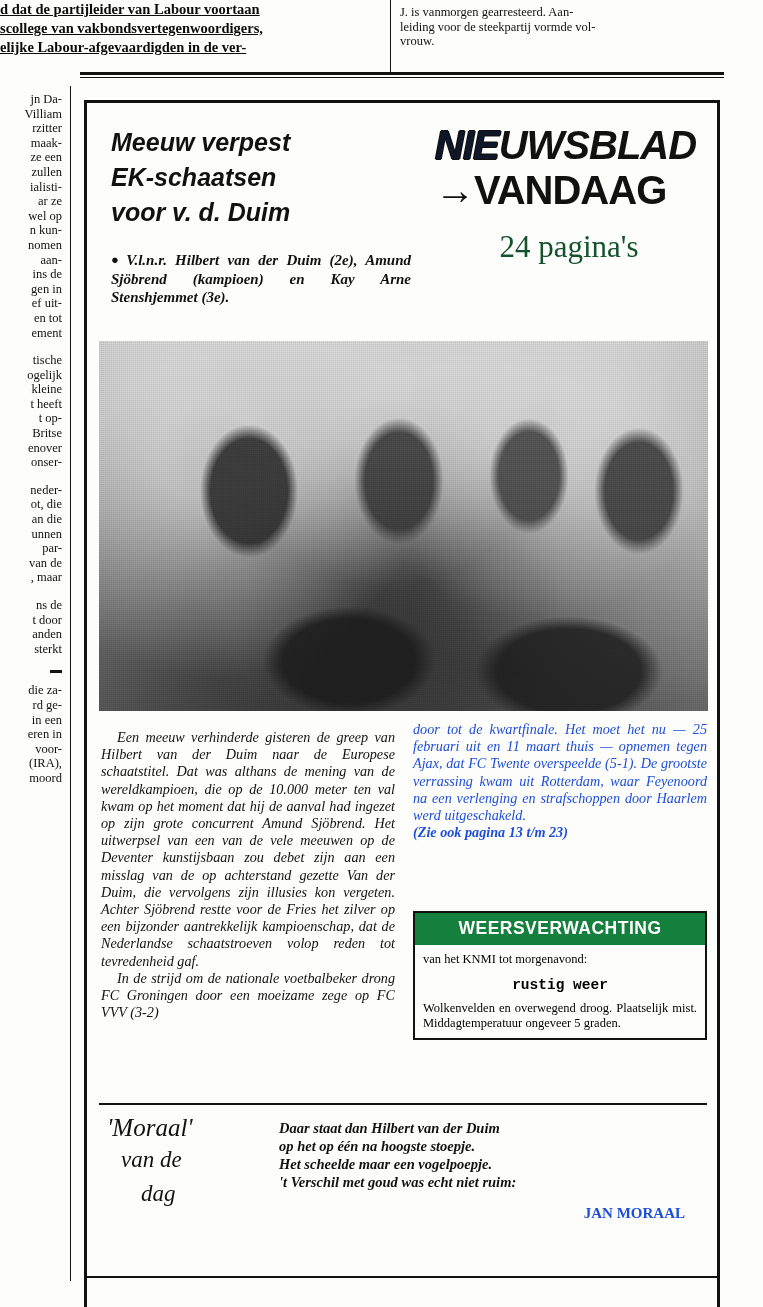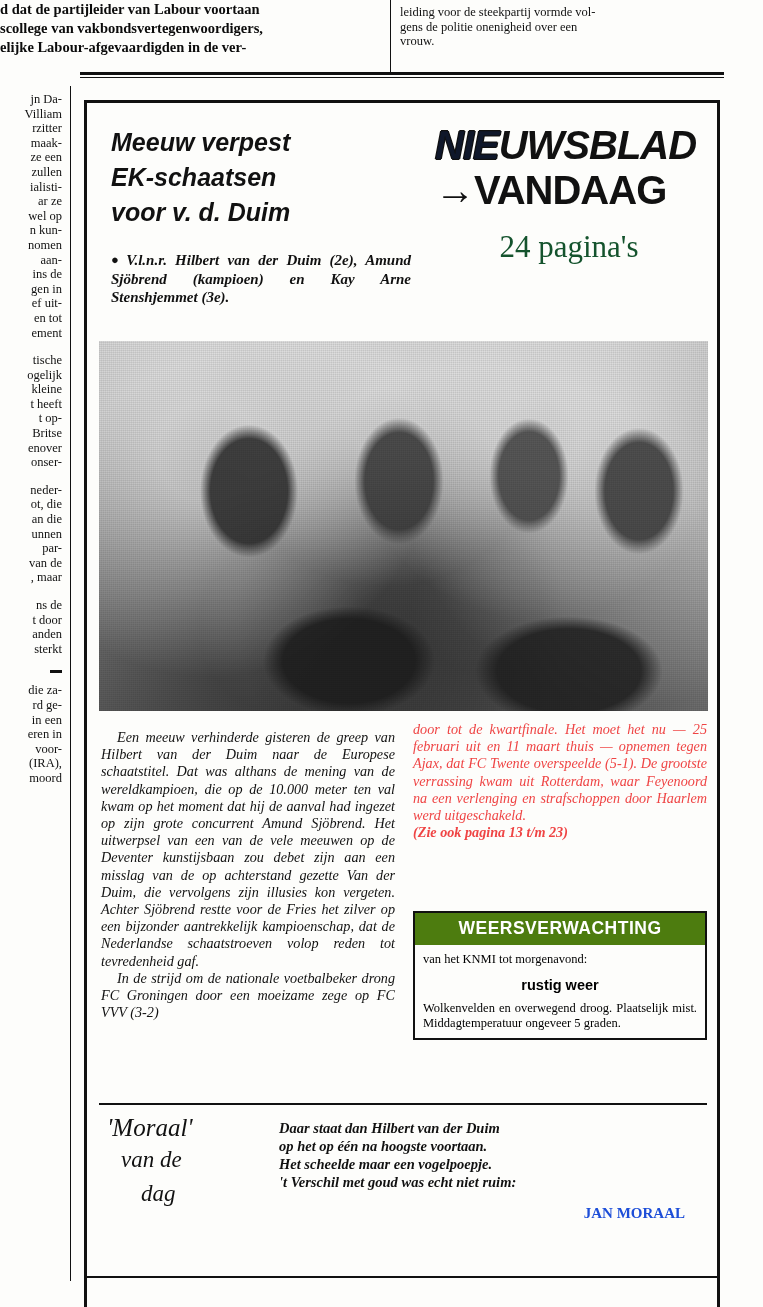--- a/index.html
+++ b/index.html
@@ -25,21 +25,21 @@
   .top-left-frag {
     position: absolute;
     left: 0; top: 0;
     width: 390px;
     font-family: "Liberation Serif", serif;
     font-weight: bold;
     font-size: 14.5px;
     line-height: 19px;
     color: #0b0b0b;
   }
-  .top-left-frag div { white-space: nowrap; overflow: hidden; }
+  .top-left-frag div { white-space: nowrap; overflow: hidden; text-decoration: underline; }
 
   .top-rule {
     position: absolute;
     left: 80px; top: 72px;
     width: 644px; height: 3px;
     background: #111;
   }
   .top-rule2 {
     position: absolute;
     left: 80px; top: 77px;
@@ -228,50 +228,50 @@
 
   .body-right {
     position: absolute;
     left: 326px; top: 618px;
     width: 294px;
     font-family: "Liberation Serif", serif;
     font-style: italic;
     font-size: 14.2px;
     line-height: 17.2px;
     text-align: justify;
-    color: #ef4444;
+    color: #1d4ed8;
   }
   .body-right p { margin: 0; }
 
   
   .weather {
     position: absolute;
     left: 326px; top: 808px;
     width: 294px;
     border: 2px solid #111;
     box-sizing: border-box;
     background: #fdfdfb;
   }
   .weather-title {
-    background: #4d7c0f;
+    background: #15803d;
     color: #fff;
     font-family: "Liberation Sans", sans-serif;
     font-weight: bold;
     font-size: 17.5px;
     letter-spacing: .5px;
     text-align: center;
     padding: 5px 0 6px 0;
   }
   .weather-sub {
     font-family: "Liberation Serif", serif;
     font-size: 12.5px;
     padding: 7px 8px 0 8px;
   }
   .weather-head {
-    font-family: Liberation Sans, sans-serif;
+    font-family: Liberation Mono, monospace;
     font-weight: bold;
     font-size: 14.5px;
     text-align: center;
     padding: 10px 0 8px 0;
   }
   .weather-text {
     font-family: "Liberation Serif", serif;
     font-size: 12.5px;
     line-height: 14.5px;
     padding: 0 8px 8px 8px;
@@ -333,22 +333,22 @@
   <div class="top-left-frag">
     <div>d dat de partijleider van Labour voortaan</div>
     <div>scollege van vakbondsvertegenwoordigers,</div>
     <div>elijke Labour-afgevaardigden in de ver-</div>
   </div>
 
   <div class="vrule-top"></div>
 
   <div class="top-right-frag">
     <div class="cut">&nbsp;</div>
+    <div>J. is vanmorgen gearresteerd. Aan-</div>
     <div>leiding voor de steekpartij vormde vol-</div>
-    <div>gens de politie onenigheid over een</div>
     <div>vrouw.</div>
   </div>
 
   <div class="top-rule"></div>
   <div class="top-rule2"></div>
 
   <div class="left-col">
     <p class="blk" style="white-space:pre-line">jn Da-
 Villiam
 rzitter
@@ -439,21 +439,21 @@
     </div>
 
     <div class="moraal">
       <div class="moraal-title">
         <div class="l1">'Moraal'</div>
         <div class="l2">van de</div>
         <div class="l3">dag</div>
       </div>
       <div class="moraal-verse">
         <div>Daar staat dan Hilbert van der Duim</div>
-        <div>op het op één na hoogste voortaan.</div>
+        <div>op het op één na hoogste stoepje.</div>
         <div>Het scheelde maar een vogelpoepje.</div>
         <div>'t Verschil met goud was echt niet ruim:</div>
       </div>
       <div class="moraal-sign">JAN MORAAL</div>
     </div>
 
   </div>
 
   <div class="bottom-rule"></div>
 </div>

